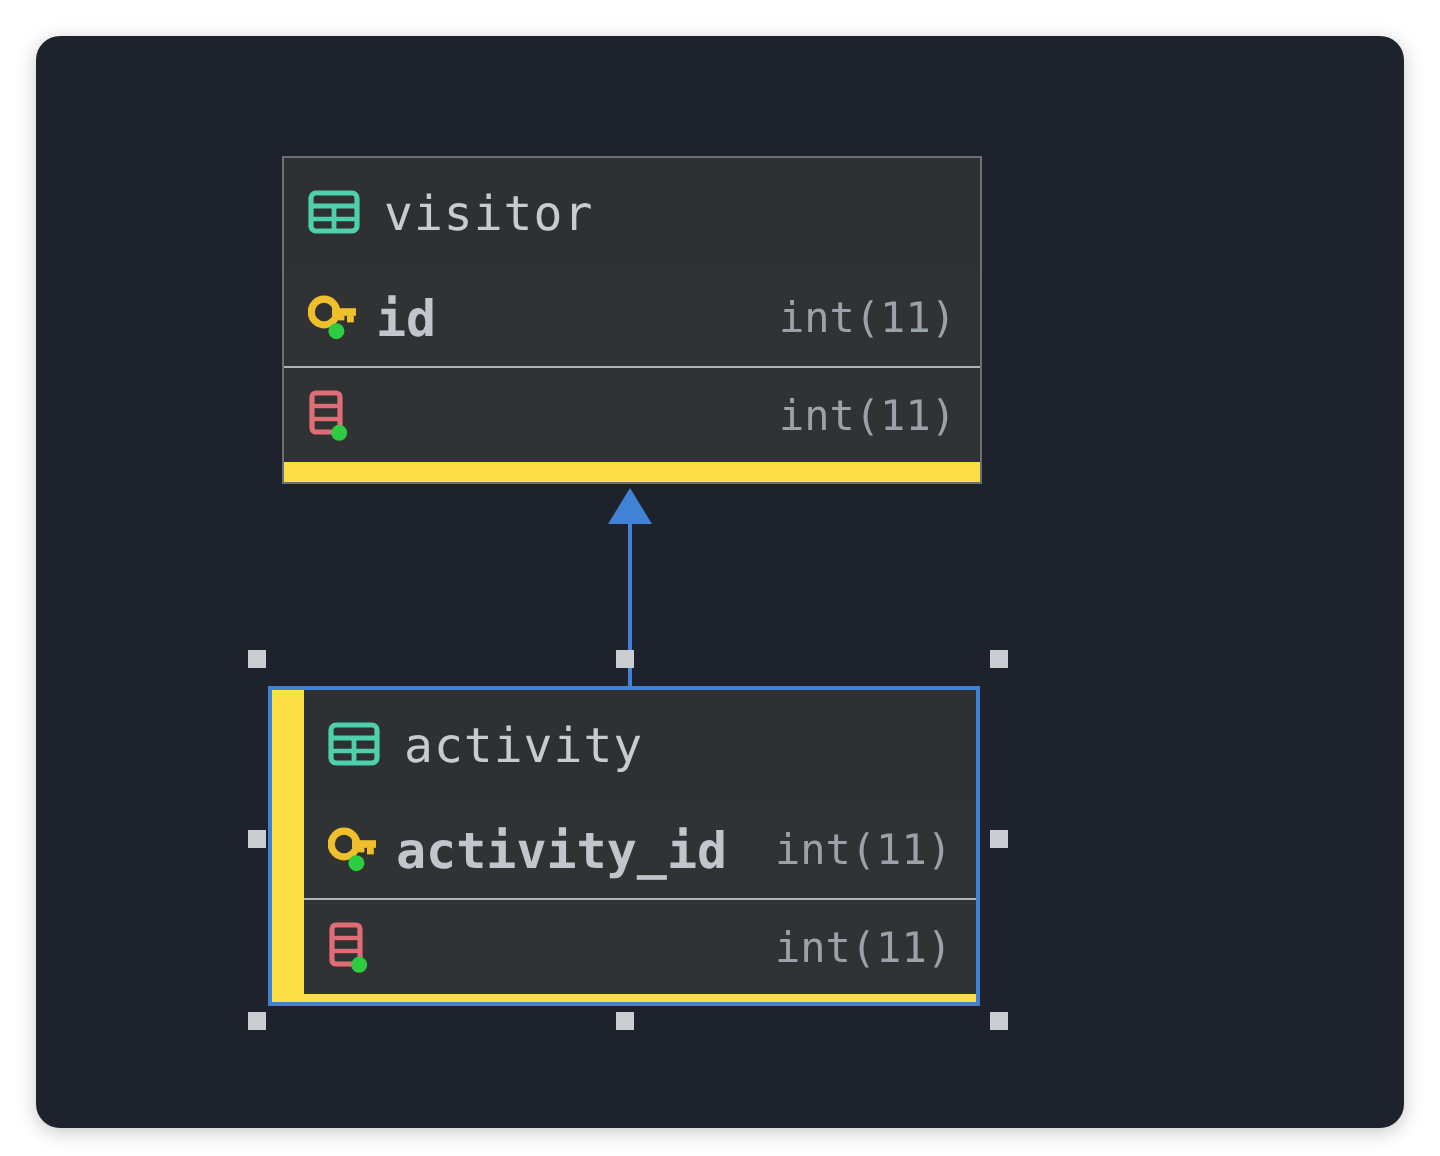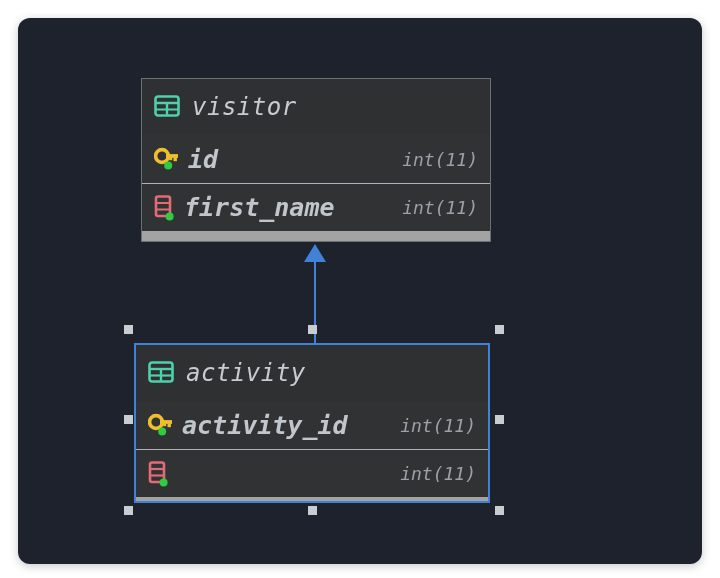--- a/index.html
+++ b/index.html
@@ -29,30 +29,30 @@
     background: #1e222c;
     border-radius: 12px;
     box-shadow: 0 2px 10px rgba(0,0,0,0.22);
     overflow: hidden;
   }
 
   
   .node {
     position: absolute;
     box-sizing: border-box;
-    background: #a3a3a3;
-    font-style: italic;
+    background: #fde047;
   }
 
   .node.plain {
     border: 1px solid #6c7075;
   }
 
   .node.selected {
     border: 2px solid #3f82d6;
+    padding-left: 16px;
   }
 
   .node-header {
     display: flex;
     align-items: center;
     box-sizing: border-box;
     background: #2e3032;
     height: 56px;
     padding-left: 12px;
   }
@@ -84,21 +84,21 @@
     font-family: "DejaVu Sans Mono", monospace;
     font-size: 25px;
     font-weight: bold;
     color: #c0c6cc;
     margin-left: 8px;
     white-space: nowrap;
   }
 
   .col-type {
     font-family: "DejaVu Sans Mono", monospace;
-    font-size: 18px;
+    font-size: 21px;
     color: #9ba1a8;
     margin-left: auto;
     white-space: nowrap;
   }
 
   
   .icon {
     display: inline-flex;
     align-items: center;
     justify-content: center;
@@ -179,21 +179,20 @@
 
       <div class="node-row divided">
         <span class="icon icon-col">
           <svg width="22" height="26" viewBox="0 0 22 26">
             <rect x="2" y="1.5" width="14" height="19.5" rx="2" fill="none" stroke="#e06c75" stroke-width="2.6"></rect>
             <line x1="2" y1="8" x2="16" y2="8" stroke="#e06c75" stroke-width="2.2"></line>
             <line x1="2" y1="14.5" x2="16" y2="14.5" stroke="#e06c75" stroke-width="2.2"></line>
             <circle cx="15.6" cy="21.4" r="4.0" fill="#2ecc40"></circle>
           </svg>
         </span>
-        <span class="col-name">first_name</span>
         <span class="col-type">int(11)</span>
       </div>
     </div>
 
     <div class="link-arrow" style="left:286px; top:226px;"></div>
     <div class="link-line" style="left:296px; top:243px; height:83px;"></div>
 
     <div class="node selected" style="left:116px; top:325px; width:356px; height:160px;">
 
       <div class="node-header">

